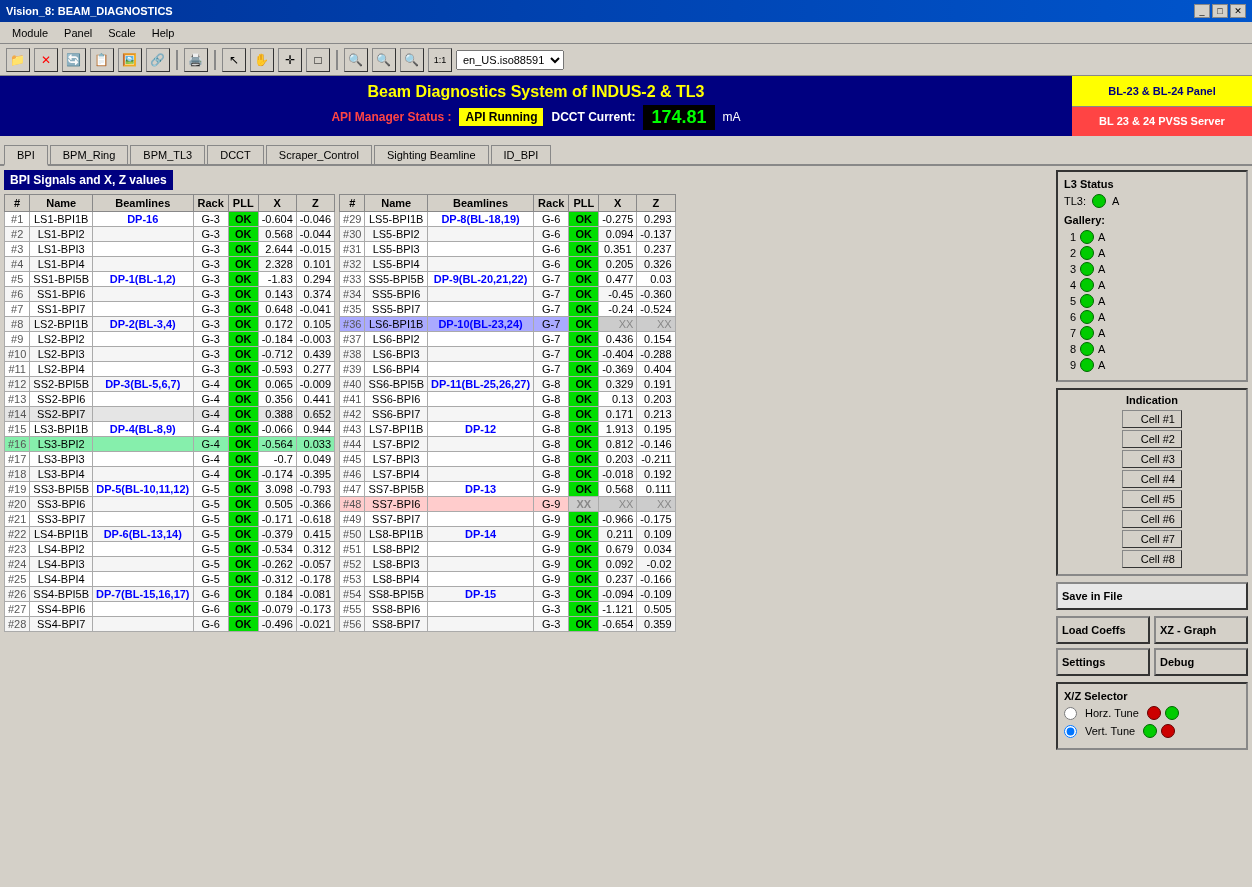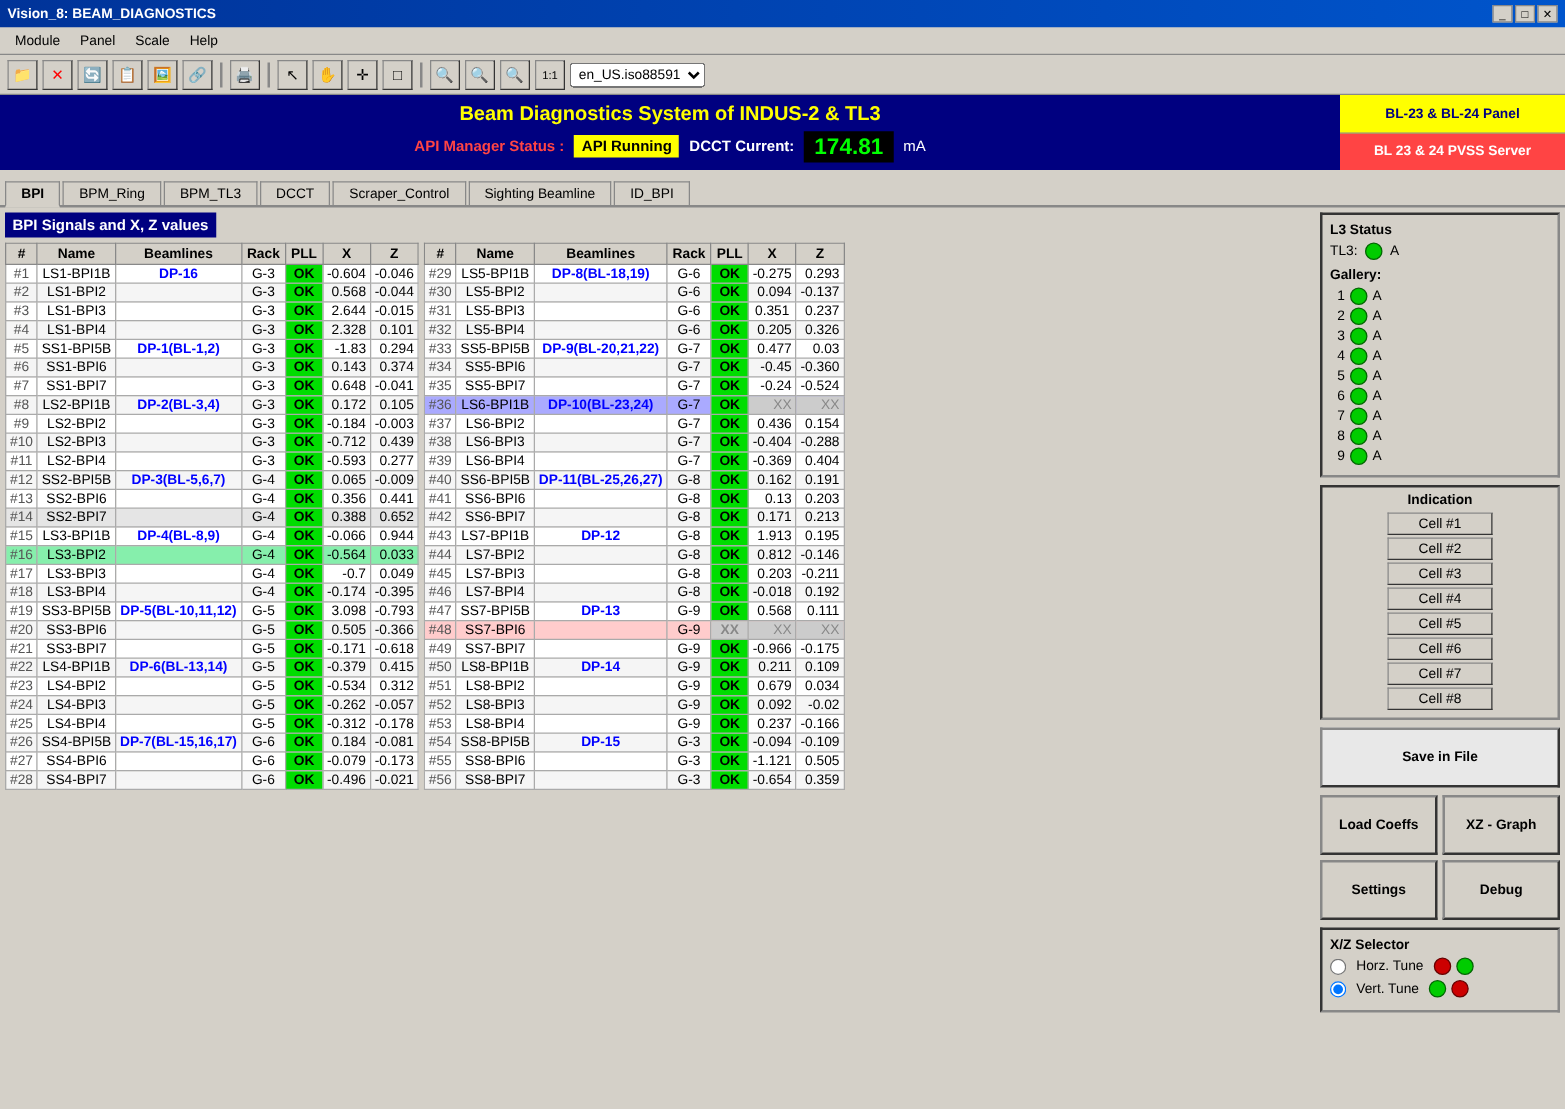--- a/index.html
+++ b/index.html
@@ -132,21 +132,21 @@
       border: 1px solid #888;
       border-bottom: none;
       padding: 3px 12px;
       cursor: pointer;
       margin-right: 2px;
       font-size: 11px;
     }
     .tab.active {
       background: #d4d0c8;
       border-bottom: 2px solid #d4d0c8;
-      font-weight: bold;
+      font-weight: normal;
       margin-bottom: -2px;
     }
     
     
     .main-content {
       display: flex;
       height: calc(887px - 22px - 22px - 32px - 60px - 30px);
     }
     
     
@@ -212,38 +212,38 @@
       padding: 4px;
       background: #d4d0c8;
     }
     .indication-title { font-weight: bold; text-align: center; margin-bottom: 4px; }
     .cell-btn {
       background: #d4d0c8;
       border: 1px outset #888;
       padding: 2px 6px;
       cursor: pointer;
       font-size: 11px;
-      width: 84px;
-      text-align: center;
+      width: 60px;
+      text-align: right;
       margin-bottom: 2px;
     }
     
     .action-buttons {
       display: grid;
       grid-template-columns: 1fr 1fr;
       gap: 4px;
     }
     .action-btn {
       background: #d4d0c8;
       border: 2px outset #888;
-      padding: 16px 4px;
+      padding: 6px 4px;
       cursor: pointer;
       font-size: 11px;
       font-weight: bold;
-      text-align: center;
+      text-align: left;
     }
     
     .xz-selector {
       border: 2px inset #888;
       padding: 6px;
       background: #d4d0c8;
     }
     .xz-title { font-weight: bold; margin-bottom: 4px; }
     .xz-row { display: flex; align-items: center; gap: 8px; margin-bottom: 4px; }
     .radio-label { font-size: 11px; }
@@ -713,21 +713,21 @@
     <td style="background:#00dd00;color:black;font-weight:bold">OK</td>
     <td style="background:inherit;color:inherit;text-align:right">-0.369</td>
     <td style="background:inherit;color:inherit;text-align:right">0.404</td>
   </tr>
               <tr style="background: rgb(245, 245, 245);">
     <td style="color:#555">#40</td>
     <td>SS6-BPI5B</td>
     <td style="color:#0000ff;font-weight:bold">DP-11(BL-25,26,27)</td>
     <td>G-8</td>
     <td style="background:#00dd00;color:black;font-weight:bold">OK</td>
-    <td style="background:inherit;color:inherit;text-align:right">0.162</td>
+    <td style="background:inherit;color:inherit;text-align:right">0.329</td>
     <td style="background:inherit;color:inherit;text-align:right">0.191</td>
   </tr>
               <tr style="background: rgb(255, 255, 255);">
     <td style="color:#555">#41</td>
     <td>SS6-BPI6</td>
     <td style="color:inherit;font-weight:normal"></td>
     <td>G-8</td>
     <td style="background:#00dd00;color:black;font-weight:bold">OK</td>
     <td style="background:inherit;color:inherit;text-align:right">0.13</td>
     <td style="background:inherit;color:inherit;text-align:right">0.203</td>

